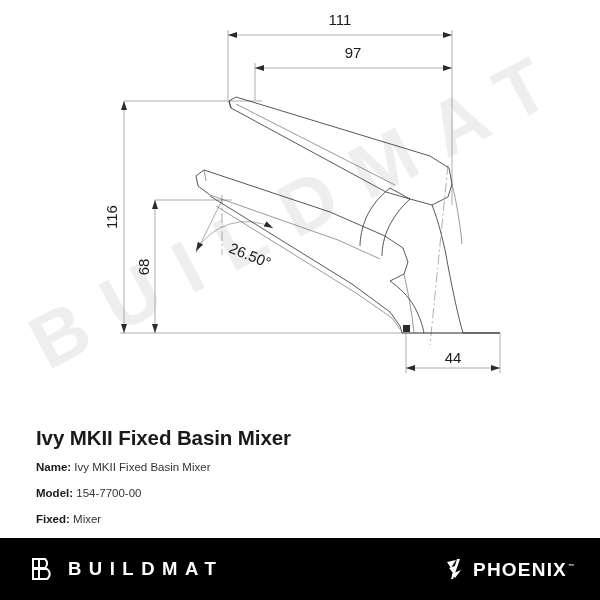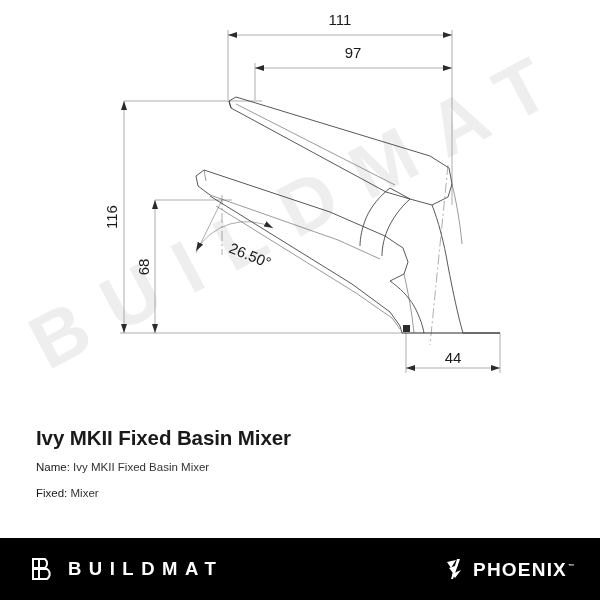--- a/index.html
+++ b/index.html
@@ -79,21 +79,21 @@
 
   .spec-row {
     font-size: 11.5px;
     color: #333333;
     line-height: 14px;
     margin-bottom: 12px;
     white-space: nowrap;
   }
 
   .spec-label {
-    font-weight: 400;
+    font-weight: 700;
     color: #1a1a1a;
   }
 
   .spec-value {
     font-weight: 400;
     color: #333333;
   }
 
   
   #footer-bar {
@@ -267,20 +267,24 @@
 
   <div id="info-block">
 
     <div id="product-title">Ivy MKII Fixed Basin Mixer</div>
 
     <div class="spec-row">
       <span class="spec-label">Name:</span>
       <span class="spec-value">Ivy MKII Fixed Basin Mixer</span>
     </div>
 
+    <div class="spec-row">
+      <span class="spec-label">Model:</span>
+      <span class="spec-value">154-7700-00</span>
+    </div>
 
     <div class="spec-row">
       <span class="spec-label">Fixed:</span>
       <span class="spec-value">Mixer</span>
     </div>
 
   </div>
 
   <div id="footer-bar">
 

